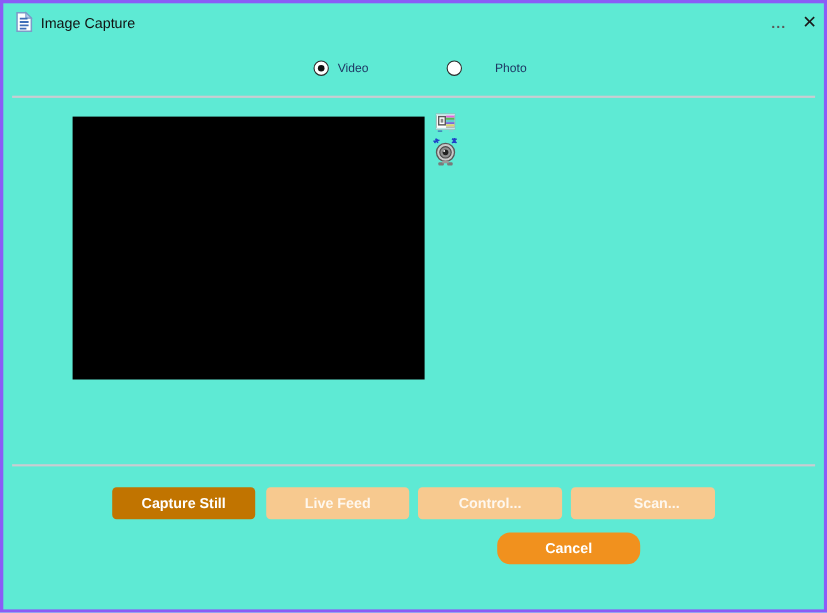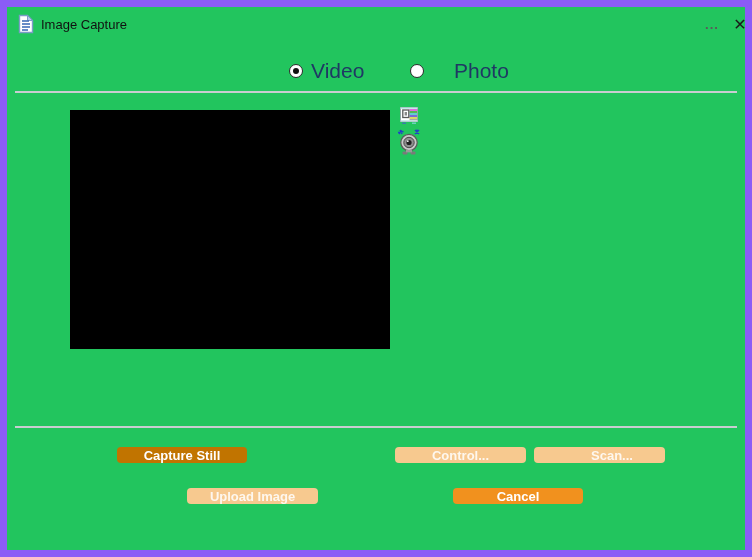--- a/index.html
+++ b/index.html
@@ -1,62 +1,62 @@
 <!DOCTYPE html>
 <html><head>
 <meta charset="utf-8">
 <style>
   html,body{margin:0;padding:0;background:#fff;}
   *{box-sizing:border-box;}
   body{font-family:"Liberation Sans", sans-serif;}
   .dialog{
-    position:relative;width:752px;height:557px;background:#22c55e;
-    border:7px solid #8b5cf6;overflow:hidden;
+    position:relative;width:752px;height:557px;background:#5eead4;
+    border:3px solid #8b5cf6;overflow:hidden;
   }
   
   .titlebar-icon{position:absolute;left:10px;top:7px;width:18px;height:20px;}
   .title-text{position:absolute;left:34px;top:10px;font-size:13px;color:#111;}
   .win-more{position:absolute;left:694px;top:6px;width:22px;height:22px;
     display:flex;align-items:center;justify-content:center;color:#5a5a5a;
     font-size:13px;font-weight:700;letter-spacing:1px;cursor:default;}
   .win-close{position:absolute;left:720px;top:4px;width:26px;height:26px;
     display:flex;align-items:center;justify-content:center;color:#1a1a1a;
     font-size:16px;cursor:default;}
   
   .radio-group{position:absolute;top:52px;display:flex;align-items:center;cursor:default;}
   .radio-group.video{left:282px;}
   .radio-group.photo{left:403px;}
   .radio-circle{width:14px;height:14px;border:1px solid #2b2b2b;border-radius:50%;
     background:#fff;display:flex;align-items:center;justify-content:center;flex:0 0 auto;}
   .radio-circle .dot{width:6px;height:6px;border-radius:50%;background:#111;display:none;}
   .radio-group.selected .radio-circle .dot{display:block;}
-  .radio-label{margin-left:8px;font-size:21px;}
+  .radio-label{margin-left:8px;font-size:11px;}
   
   .sep{position:absolute;left:8px;right:8px;height:2px;}
   .sep1{top:84px;}
   .sep2{top:419px;}
   
   .preview{position:absolute;left:63px;top:103px;width:320px;height:239px;background:#000;}
   
   .icon-display{position:absolute;left:393px;top:100px;width:18px;height:17px;}
   .icon-webcam{position:absolute;left:390px;top:121px;width:24px;height:28px;}
   
-  .btn{position:absolute;height:16px;border:none;border-radius:4px;
+  .btn{position:absolute;height:29px;border:none;border-radius:4px;
     font-family:"Liberation Sans", sans-serif;font-size:13px;font-weight:700;
-    display:flex;align-items:center;justify-content:center;cursor:default;margin-left:11px;}
+    display:flex;align-items:center;justify-content:center;cursor:default;}
   .btn-dark{color:#ffffff;}
   .btn-light{color:rgba(255,255,255,0.85);}
   .btn-bright{color:#ffffff;}
   .b-capture{left:99px;top:440px;width:130px;}
   .b-livefeed{left:239px;top:440px;width:130px;}
   .b-control{left:377px;top:440px;width:131px;}
   .b-scan{left:516px;top:440px;width:131px;padding-left:31px;}
   .b-upload{left:169px;top:481px;width:131px;}
   .b-clear{left:310px;top:481px;width:130px;}
-  .b-cancel{left:435px;top:481px;width:130px;}
+  .b-cancel{left:449px;top:481px;width:130px;border-radius:12px;}
 </style>
 </head>
 <body>
 
 <div class="dialog">
 
   <span class="titlebar-icon">
     <svg width="18" height="20" viewBox="0 0 18 20">
       <path d="M2.5 1.5 H10.5 L15.5 6.5 V18.5 H2.5 Z" fill="#ffffff" stroke="#7C9CC8" stroke-width="1.4"></path>
       <path d="M10.5 1.5 L15.5 6.5 H10.5 Z" fill="#B6CCE8" stroke="#7C9CC8" stroke-width="1"></path>
@@ -115,19 +115,19 @@
 
       <rect x="5.5" y="23.5" width="5" height="3" rx="1" fill="#7A7A7A"></rect>
       <rect x="13.5" y="23.5" width="5" height="3" rx="1" fill="#7A7A7A"></rect>
       <rect x="9" y="22" width="6" height="2.4" fill="#9A9A9A"></rect>
     </svg>
   </span>
 
   <div class="sep sep2" style="background: rgb(201, 205, 209);"></div>
 
   <button class="btn btn-dark b-capture" style="background: rgb(193, 116, 0);">Capture Still</button>
+  <button class="btn btn-light b-livefeed" style="background: rgb(247, 201, 143);">Live Feed</button>
   <button class="btn btn-light b-control" style="background: rgb(247, 201, 143);">Control...</button>
   <button class="btn btn-light b-scan" style="background: rgb(247, 201, 143);">Scan...</button>
 
-  <button class="btn btn-light b-upload" style="background: rgb(247, 201, 143);">Upload Image</button>
   <button class="btn btn-bright b-cancel" style="background: rgb(241, 145, 30);">Cancel</button>
 
 </div>
 
 </body></html>

